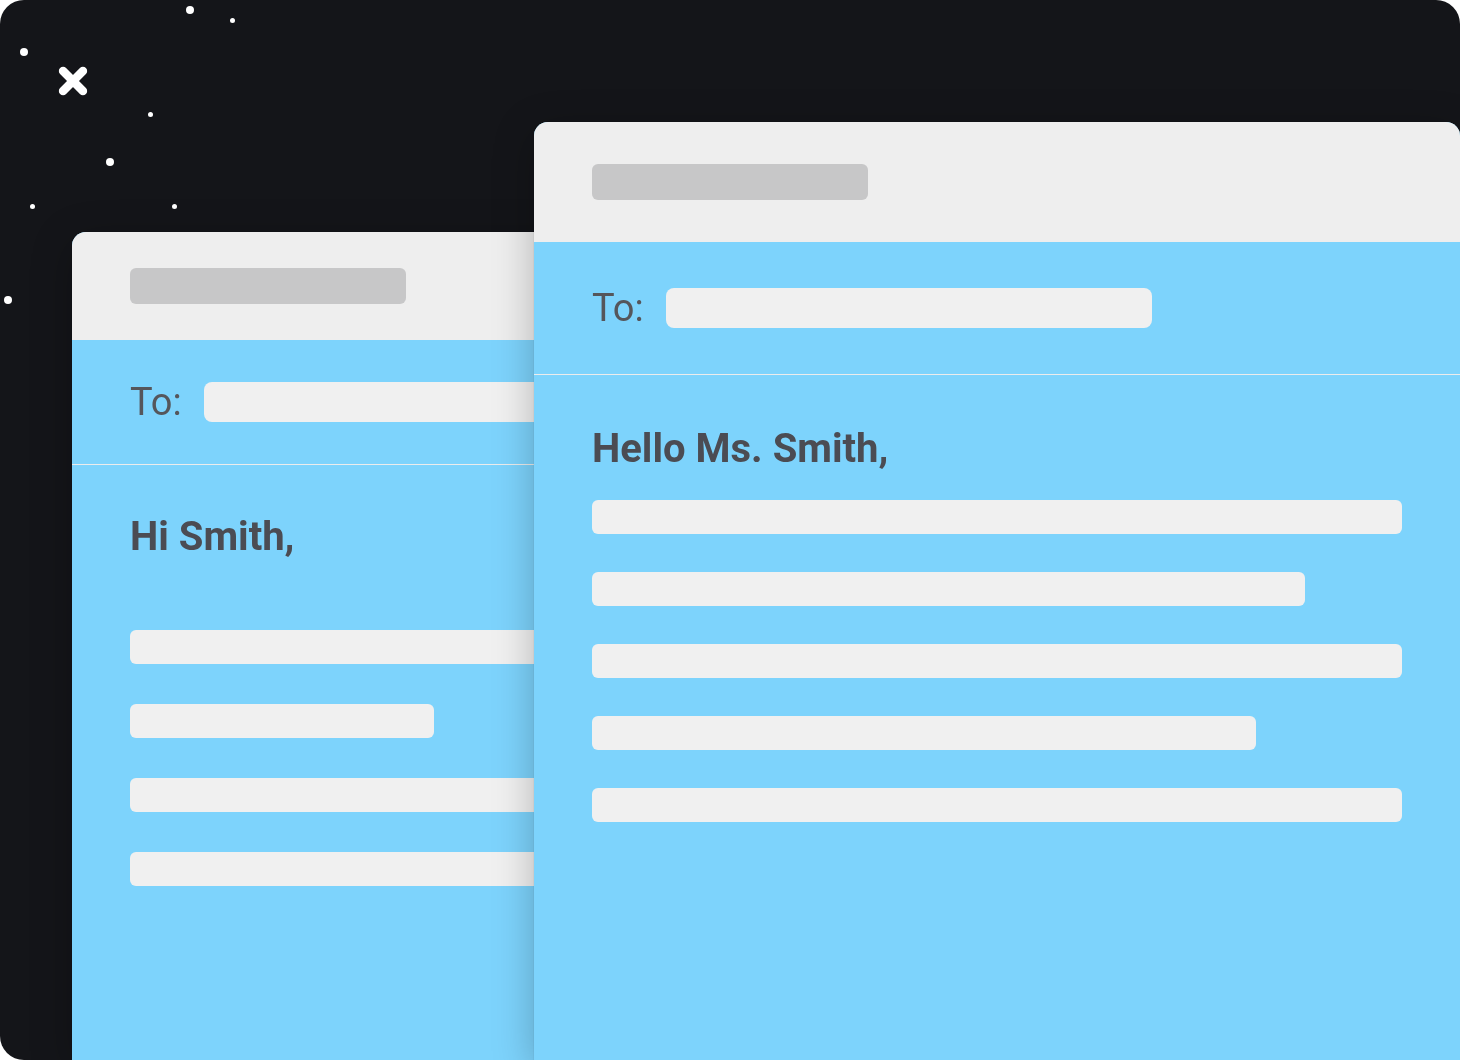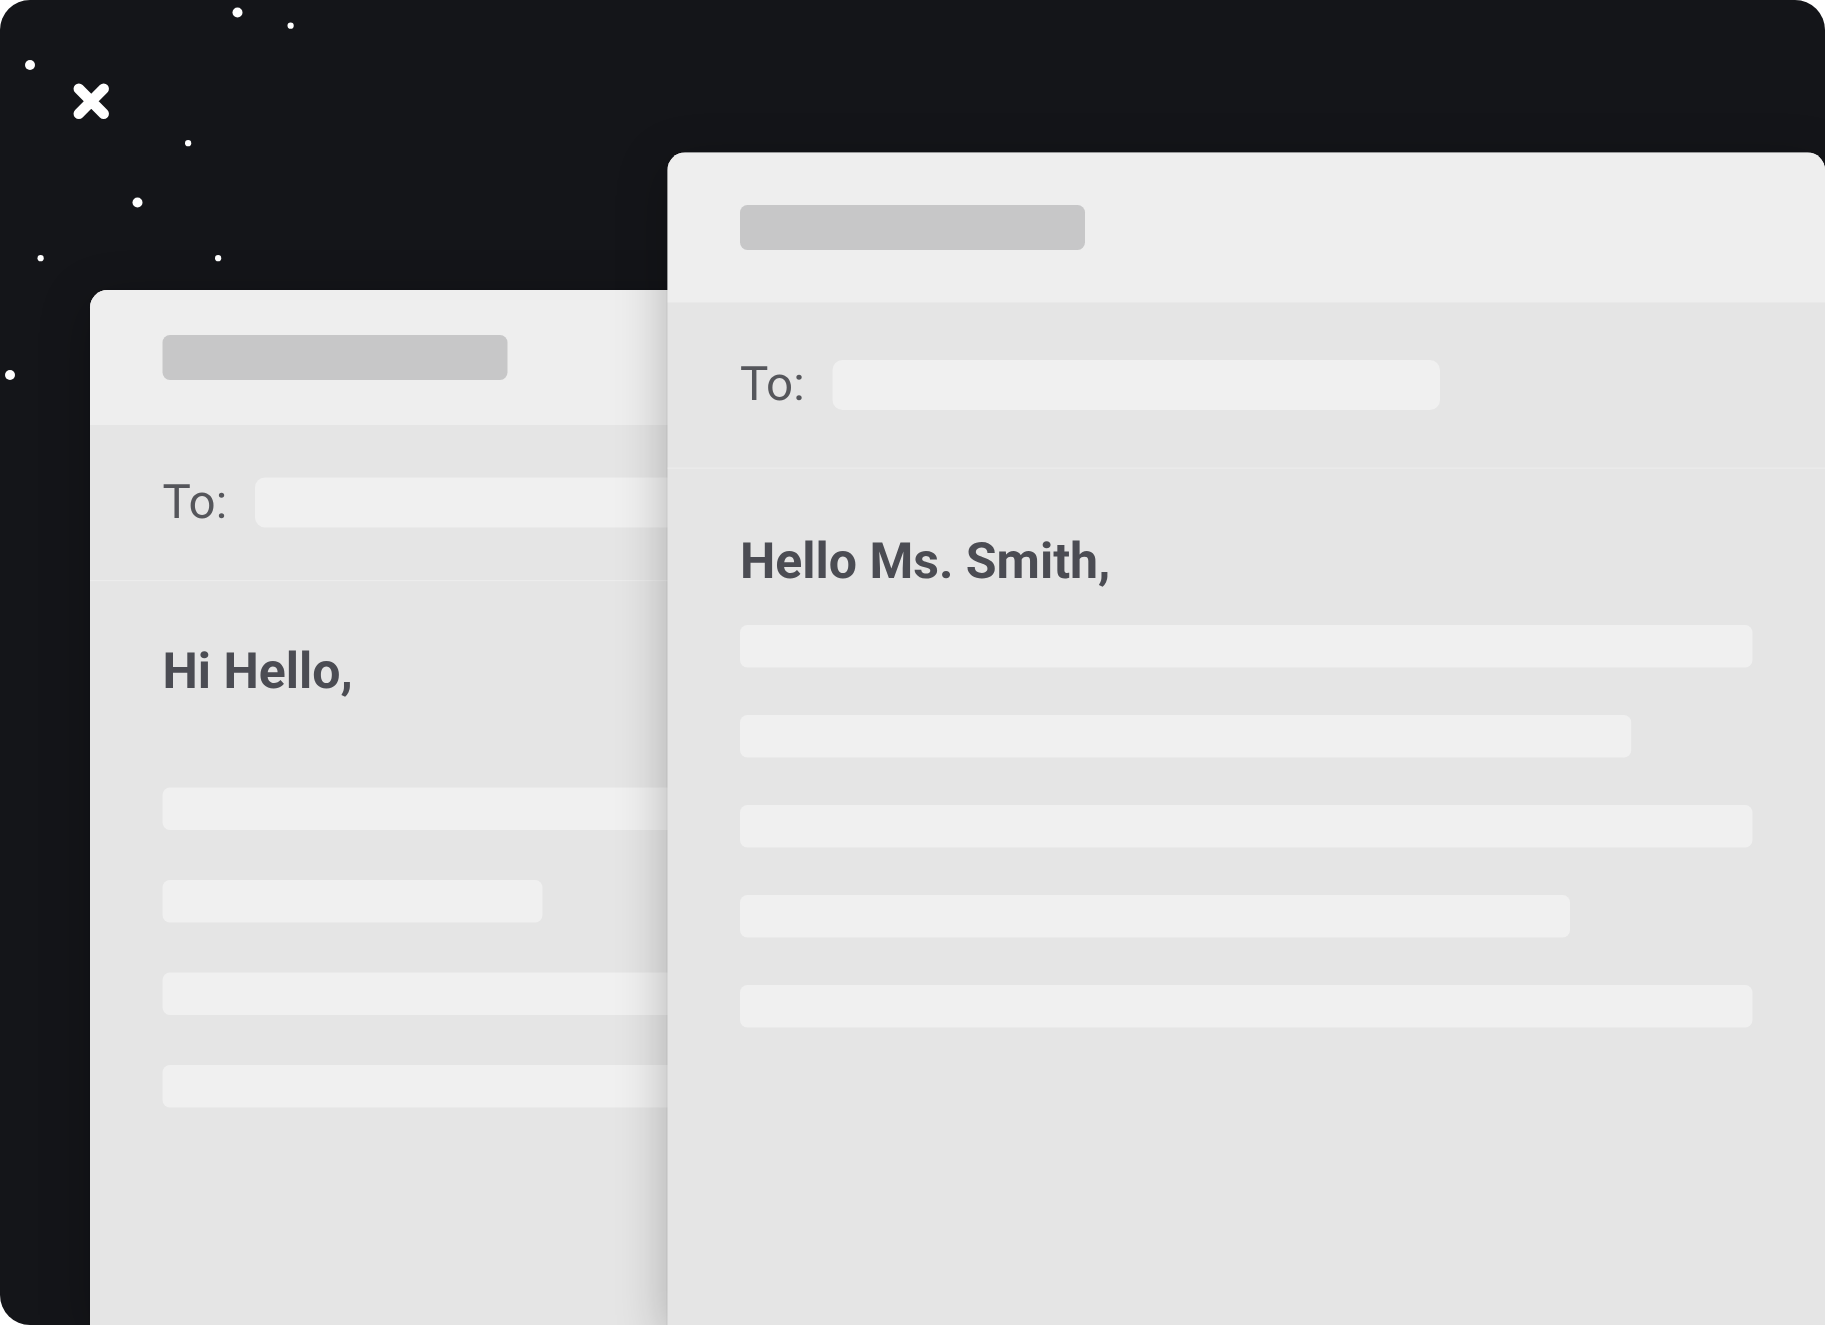--- a/index.html
+++ b/index.html
@@ -29,21 +29,21 @@
     .star-x {
       position: absolute;
       color: #fff;
     }
     .star-x svg {
       display: block;
     }
 
     .email-card {
       position: absolute;
-      background: #e5e5e5;
+      background: #7dd3fc;
       border-radius: 14px 14px 0 0;
       box-shadow: 0 10px 40px rgba(0,0,0,0.25), 0 0 0 1px rgba(0,0,0,0.03);
       overflow: hidden;
     }
     .card-back {
       top: 232px;
       left: 72px;
       width: 700px;
       height: 828px;
     }
@@ -145,21 +145,21 @@
 
   <div class="email-card card-back">
     <div class="card-header">
       <div class="subject-placeholder"></div>
     </div>
     <div class="to-row">
       <span class="to-label">To:</span>
       <div class="to-input"></div>
     </div>
     <div class="body-area">
-      <div class="greeting">Hi Hello,</div>
+      <div class="greeting">Hi Smith,</div>
       <div class="line w-full"></div>
       <div class="line w-52"></div>
       <div class="line w-full"></div>
       <div class="line w-full"></div>
     </div>
   </div>
 
   <div class="email-card card-front">
     <div class="card-header">
       <div class="subject-placeholder"></div>

